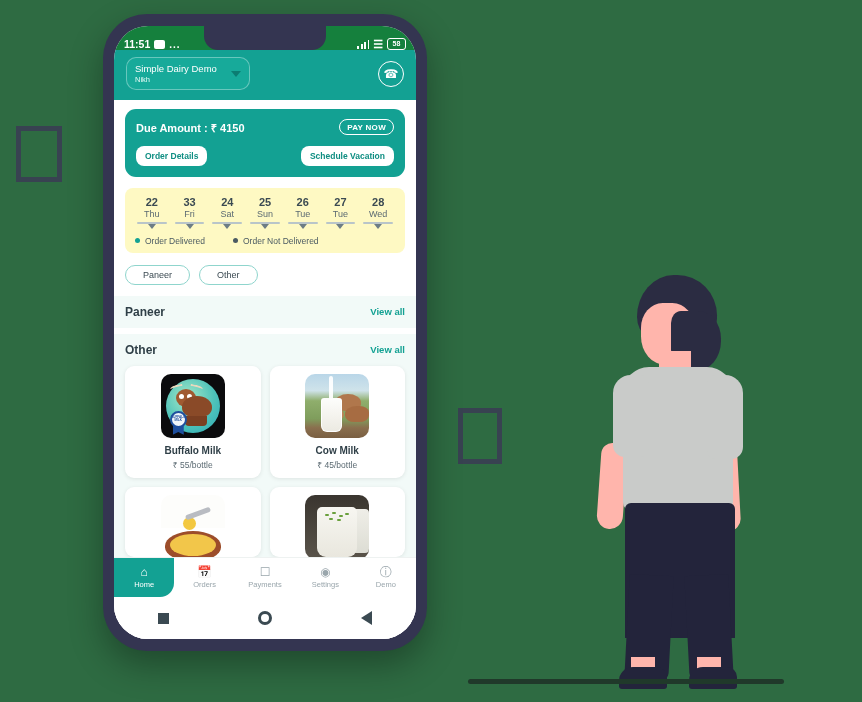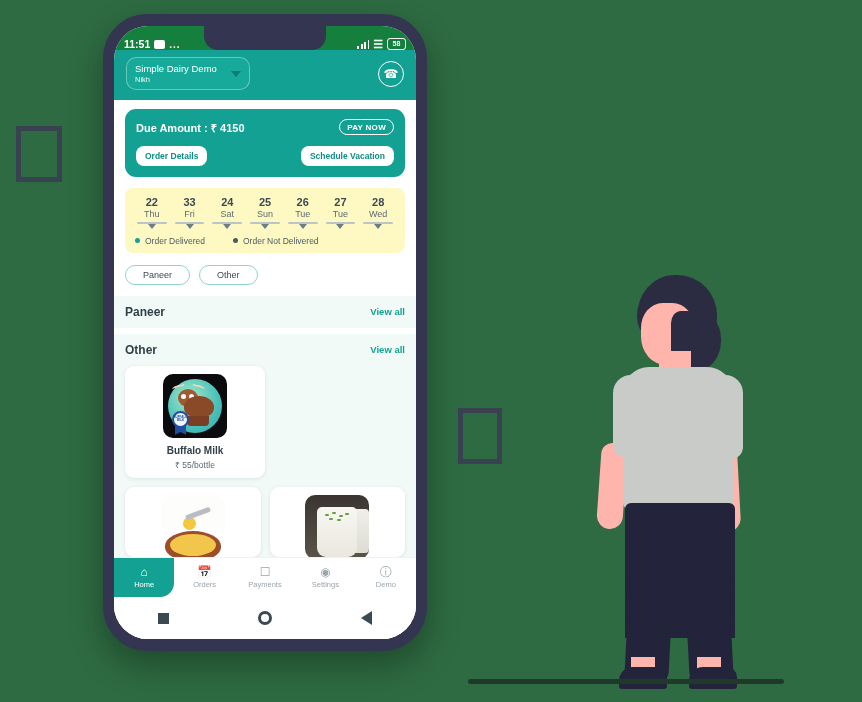--- a/index.html
+++ b/index.html
@@ -384,20 +384,33 @@
                 <div class="body"></div>
                 <div class="legs"></div>
                 <div class="rib"></div>
                 <div class="badge">BUFFALO<br>MILK</div>
               </div>
             </div>
             <div class="pname">Buffalo Milk</div>
             <div class="pprice">₹ 55/bottle</div>
           </div>
 
+          <div class="pcard">
+            <div class="pimg">
+              <div class="cowm">
+                <div class="c1"></div>
+                  <div class="c2"></div>
+                  <div class="c3"></div>
+                <div class="pour"></div>
+                <div class="glass"></div>
+              </div>
+            </div>
+            <div class="pname">Cow Milk</div>
+            <div class="pprice">₹ 45/bottle</div>
+          </div>
         </div>
 
         <div class="pgrid2">
           <div class="pcard2">
             <div class="ghee">
               <div class="bowl"></div>
                 <div class="inner"></div>
               <div class="drop"></div>
                 <div class="spoon"></div>
             </div>

